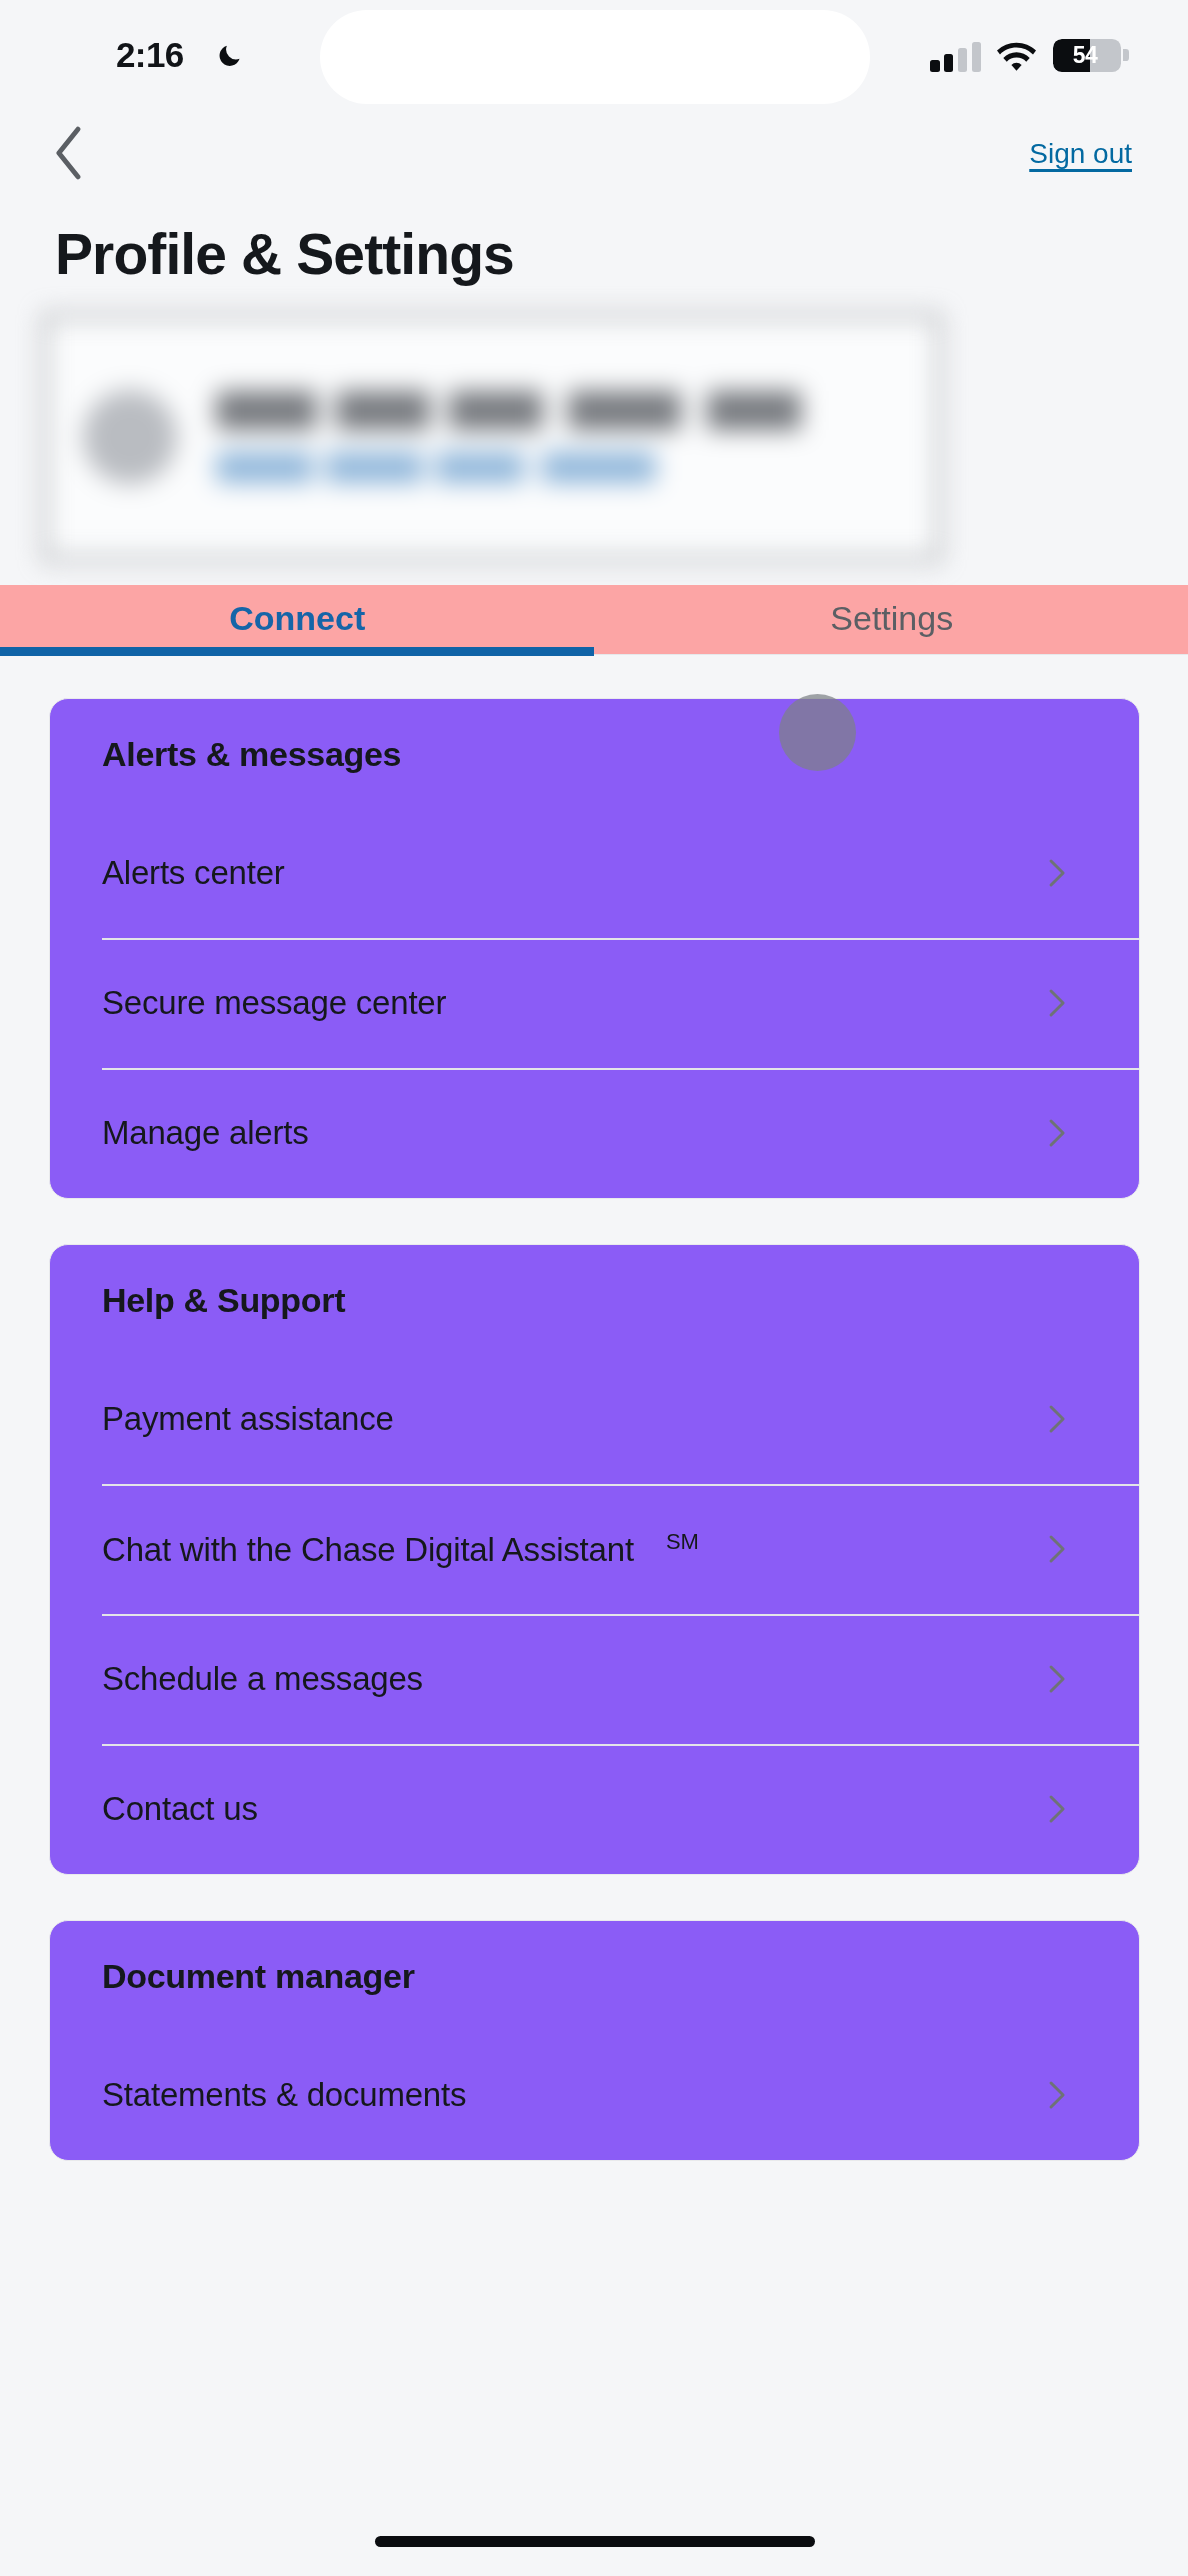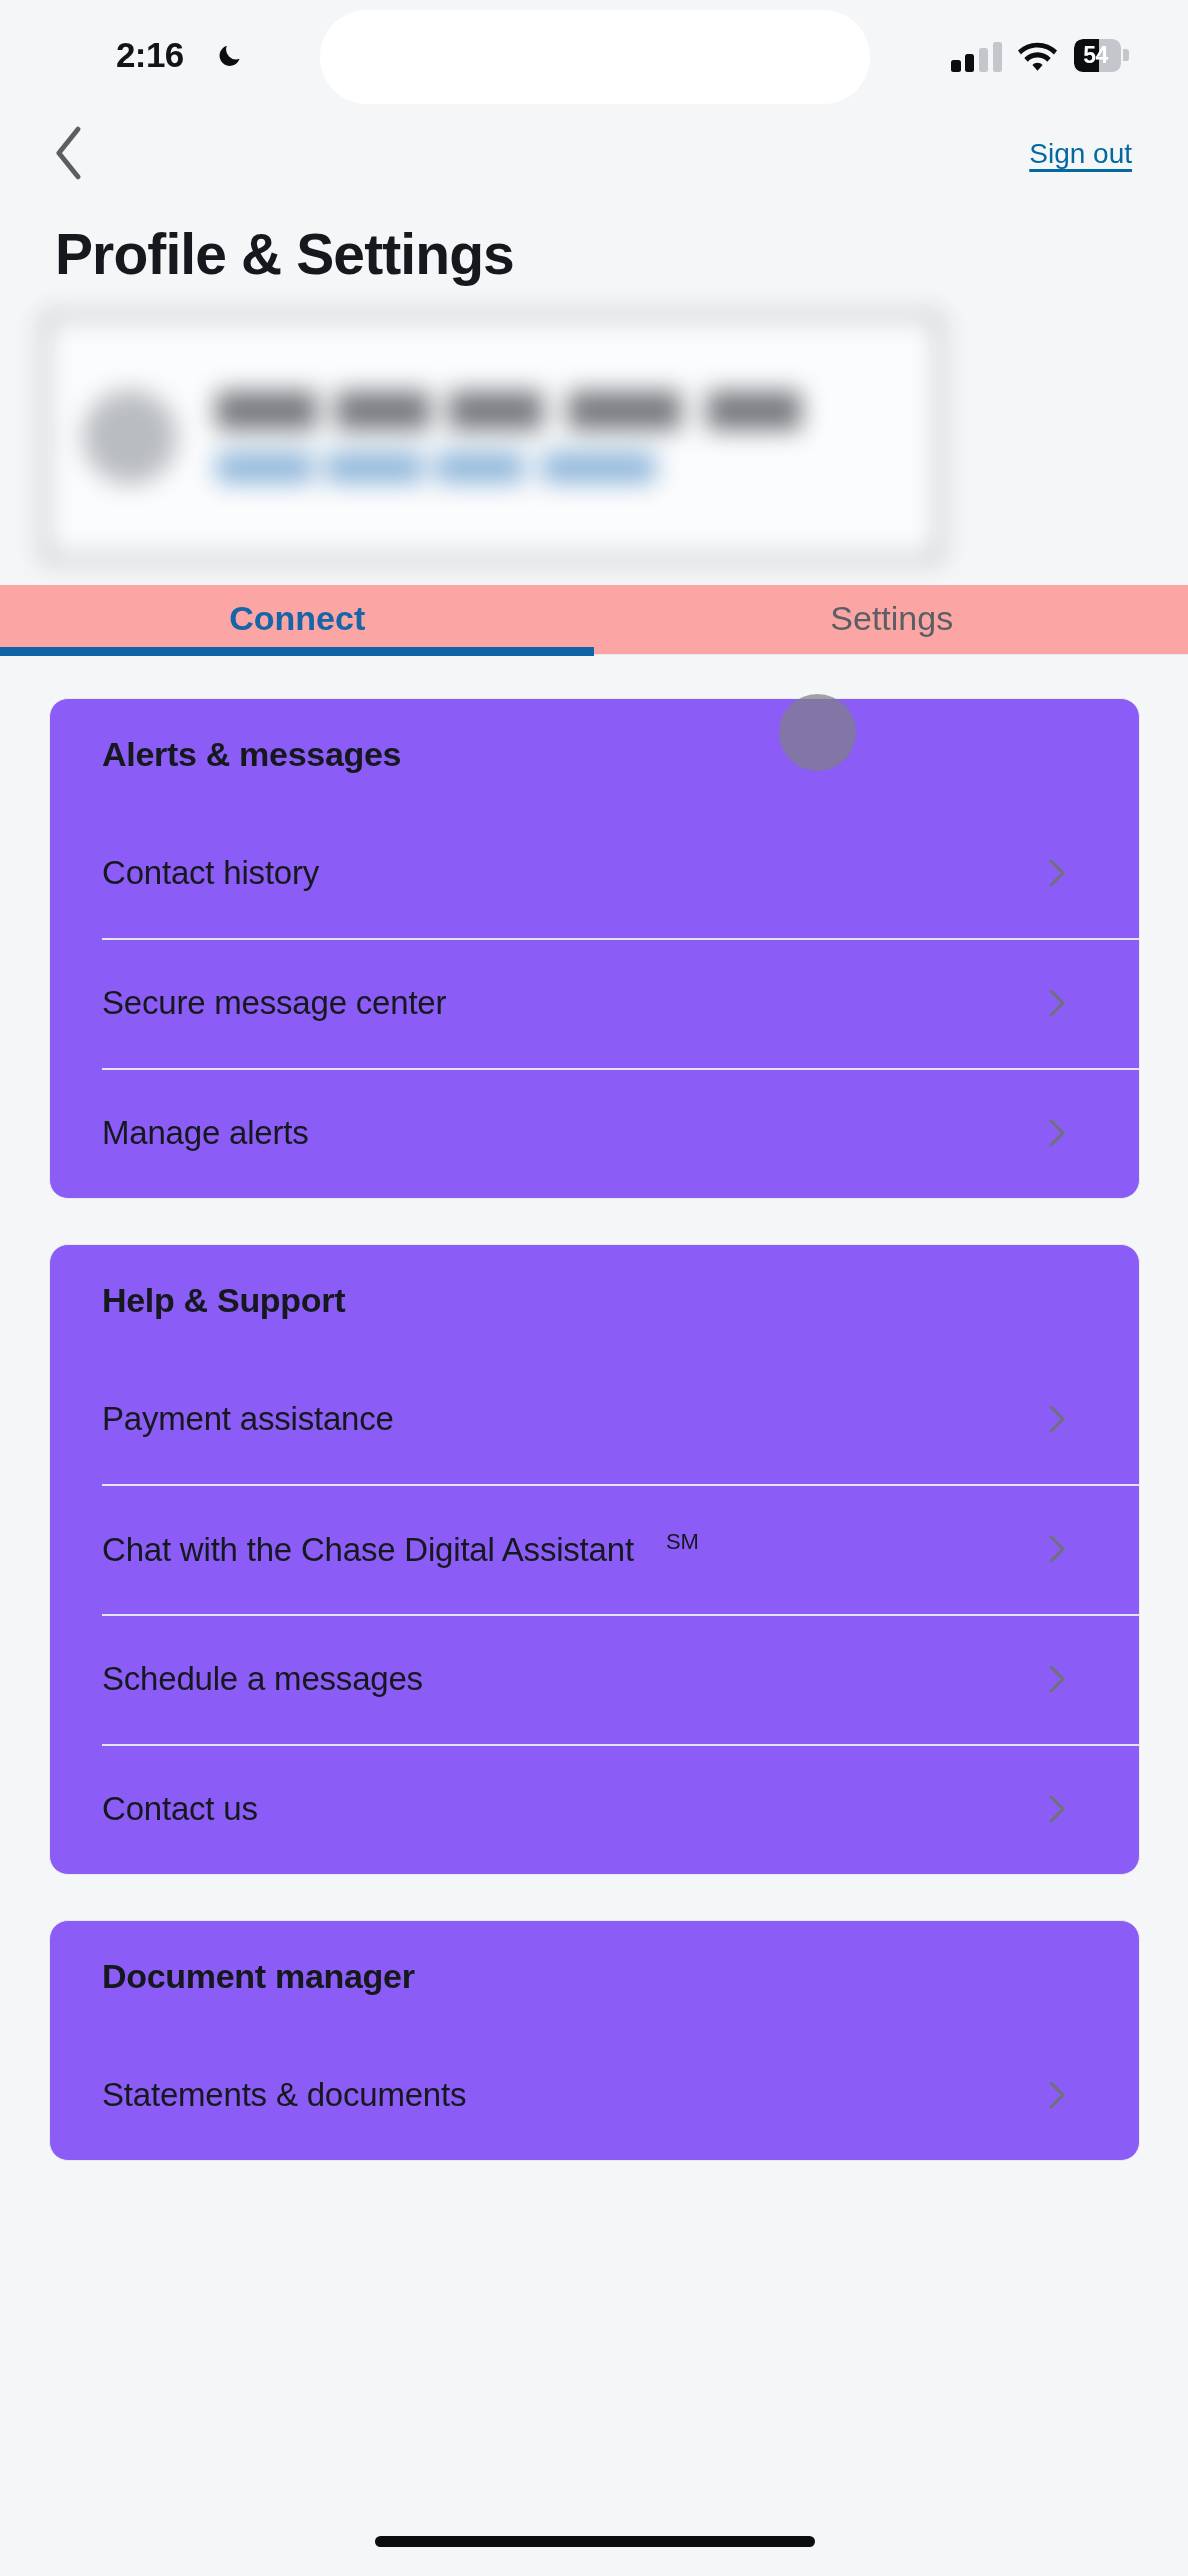--- a/index.html
+++ b/index.html
@@ -35,21 +35,21 @@
   .signal-bars i{ display:block; width:9.4px; border-radius:2.5px; background:#c3c6cb; }
   .signal-bars i.on{ background:#0b0d10; }
   .signal-bars i:nth-child(1){ height:11.3px; }
   .signal-bars i:nth-child(2){ height:17.6px; }
   .signal-bars i:nth-child(3){ height:24px; }
   .signal-bars i:nth-child(4){ height:30px; }
 
   .wifi-icon{ width:39px; height:30px; display:block; }
 
   .battery{
-    position:relative; width:47px; height:33px;
+    position:relative; width:68px; height:33px;
     border-radius:8.8px; background:#c3c6cb; overflow:hidden;
   }
   .battery .fill{
     position:absolute; left:0; top:0; bottom:0; width:54%;
     background:#0b0d10; border-radius:8.8px 0 0 8.8px;
   }
   .battery .pct{
     position:absolute; inset:0; display:flex; align-items:center;
     justify-content:center; font-size:23px; font-weight:700; color:#ffffff;
     letter-spacing:-0.6px; padding-right:3.8px;
@@ -220,21 +220,21 @@
   <div class="tab inactive">Settings</div>
   <div class="tab-underline"></div>
 </div>
 <div class="tap-circle"></div>
 
 <div class="content">
 
   <div class="card">
     <div class="card-title">Alerts &amp; messages</div>
     <div class="row">
-      <span class="row-label">Contact history</span>
+      <span class="row-label">Alerts center</span>
       <span class="chev">
         <svg viewBox="0 0 24 24">
             <path d="M8.5 3.5 17 12l-8.5 8.5" fill="none" stroke="#6e7276" stroke-width="2.1" stroke-linecap="round" stroke-linejoin="round"></path>
           </svg>
       </span>
     </div>
     <div class="row">
       <span class="row-label">Secure message center</span>
       <span class="chev">
         <svg viewBox="0 0 24 24">

